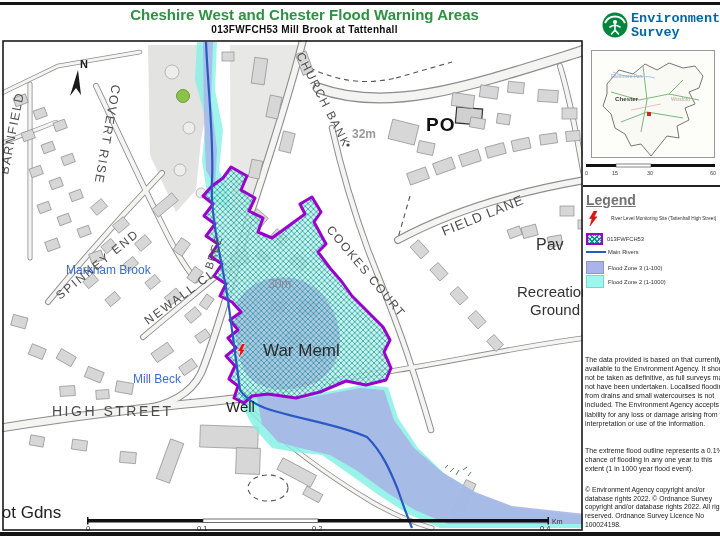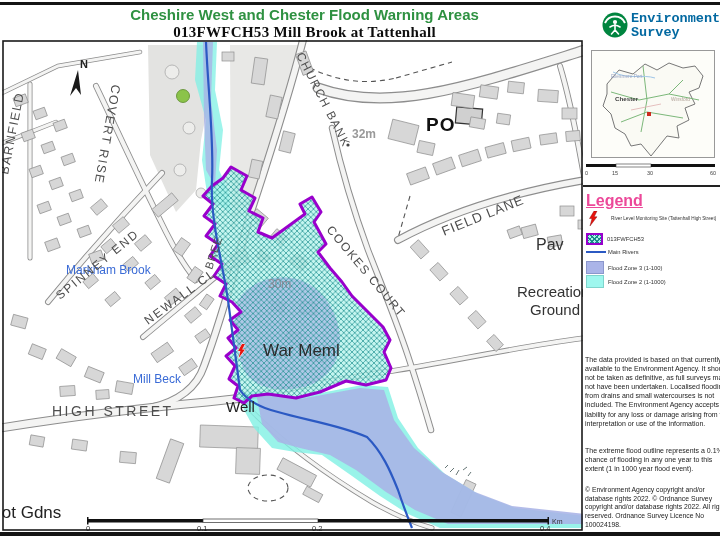--- a/index.html
+++ b/index.html
@@ -3,30 +3,30 @@
 <meta charset="utf-8">
 <style>
   html,body{margin:0;padding:0;background:#888;}
   #stage{position:relative;width:720px;height:540px;background:#ffffff;overflow:hidden;
          font-family:"Liberation Sans",sans-serif;}
   .topbar,.botbar{position:absolute;left:0;width:720px;background:#141414;}
   .topbar{top:2px;height:3px;}
   .botbar{top:532px;height:4px;}
   #hdr{position:absolute;left:12px;top:7px;width:585px;text-align:center;line-height:1.1;}
   #hdr .l1{color:#2e9141;font-weight:bold;font-size:15px;}
-  #hdr .l2{color:#0d0d0d;font-weight:bold;font-size:15px;letter-spacing:.3px;font-family:Liberation Serif, serif;}
+  #hdr .l2{color:#0d0d0d;font-weight:bold;font-size:10px;letter-spacing:.3px;}
   #mapsvg{position:absolute;left:2px;top:40px;}
   
   #ea-logotype{position:absolute;left:631px;top:12px;color:#0369a1;font-family:Liberation Mono, monospace;
       font-weight:bold;font-size:13.5px;line-height:1.05;}
   #inset-box{position:absolute;left:591px;top:50px;}
   #inset-scale{position:absolute;left:585px;top:160px;}
   #panel-divider{position:absolute;left:583px;top:185px;width:137px;height:2px;background:#222;}
-  #legend-title{position:absolute;left:586px;top:192px;font-size:16px;font-weight:bold;
-      text-decoration:underline;color:#ec4899;}
+  #legend-title{position:absolute;left:586px;top:192px;font-size:14px;font-weight:bold;
+      text-decoration:underline;color:#737373;}
   .lgrow{position:absolute;left:586px;display:flex;align-items:center;}
   .lglabel{color:#333;white-space:nowrap;}
   .sw-area{width:13px;height:8px;border:2.5px solid #9900cc;background-color:#aef2ea;
       background-image:repeating-linear-gradient(45deg,rgba(20,135,135,.95) 0 .8px,transparent .8px 3.5px),
                        repeating-linear-gradient(-45deg,rgba(20,135,135,.95) 0 .8px,transparent .8px 3.5px);}
   .sw-river{width:20px;height:2px;background:#2b59c3;}
   .sw-fz3{width:16px;height:11px;background:#aab4e8;border:.5px solid #8b97cc;}
   .sw-fz2{width:16px;height:11px;background:#9ef7ee;border:.5px solid #7fd4cc;}
   .note{position:absolute;left:585px;width:148px;font-size:7px;line-height:1.3;color:#1c1c1c;}
   

